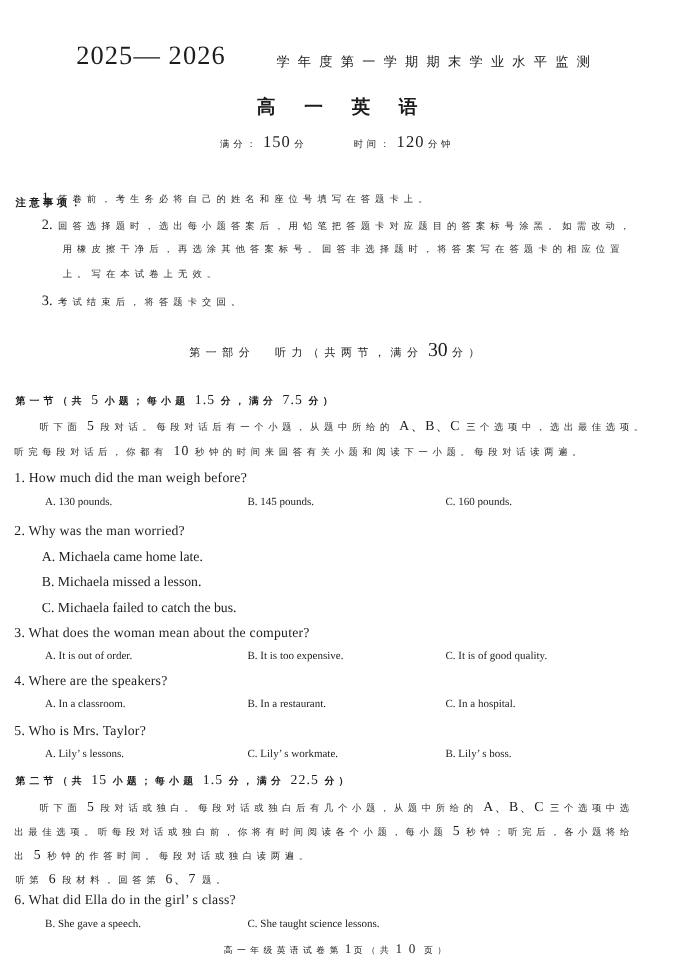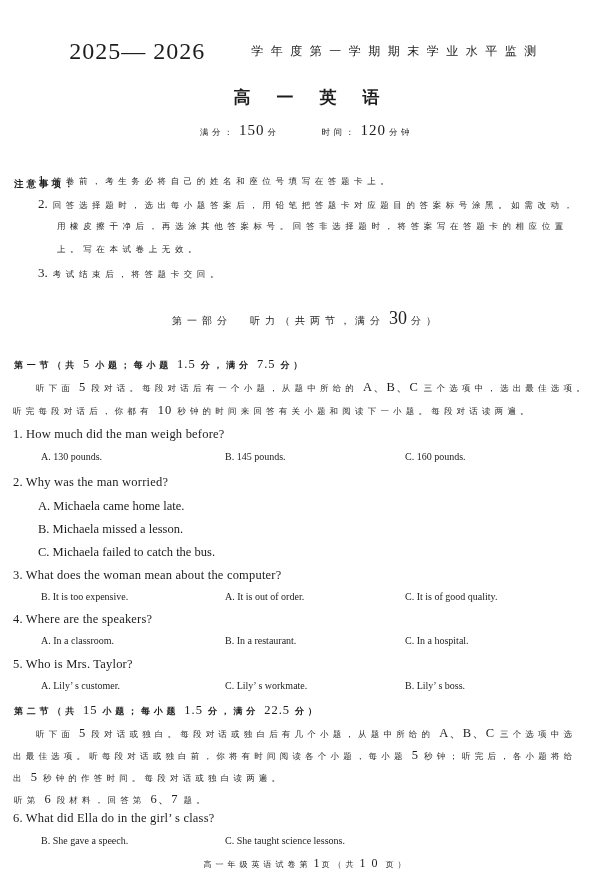--- a/index.html
+++ b/index.html
@@ -10,21 +10,21 @@
     margin: 0 auto;
     background: #ffffff;
     color: #1c1c1c;
     font-family: "Liberation Serif", "DejaVu Serif", serif;
     overflow: hidden;
   }
   .abs { position: absolute; white-space: nowrap; }
   .center { left: 0; right: 0; text-align: center; }
 
   
-  .title-line { display: flex; justify-content: center; align-items: center; gap: 36px; }
+  .title-line { display: flex; justify-content: center; align-items: flex-end; gap: 36px; }
   .num-xl { font-size: 24px; letter-spacing: 1px; }
   .title-cn { font-size: 12px; letter-spacing: 7.5px; margin-left: 10px; font-weight: 500; }
   .subject { font-size: 17px; font-weight: 700; letter-spacing: 26px; padding-left: 26px;
              font-family: "Liberation Sans", "DejaVu Sans", sans-serif; }
   .score-line { font-size: 0; }
   .cn-s { font-size: 8.5px; letter-spacing: 3.5px; }
   .num-m { font-size: 15px; letter-spacing: 1px; margin: 0 3px; }
   .gap { display: inline-block; width: 42px; }
 
   
@@ -115,35 +115,35 @@
     <span>C. 160 pounds.</span>
   </div>
 
   <div class="abs q" style="top:475px;left:13px">2. Why was the man worried?</div>
   <div class="abs opt-stack" style="top:499px;left:38px">A. Michaela came home late.</div>
   <div class="abs opt-stack" style="top:545px;left:38px">C. Michaela failed to catch the bus.</div>
   <div class="abs opt-stack" style="top:522px;left:38px">B. Michaela missed a lesson.</div>
 
   <div class="abs q" style="top:568px;left:13px">3. What does the woman mean about the computer?</div>
   <div class="abs opts3" style="top:591px">
+    <span>A. It is out of order.</span>
     <span>B. It is too expensive.</span>
-    <span>A. It is out of order.</span>
     <span>C. It is of good quality.</span>
   </div>
 
   <div class="abs q" style="top:612px;left:13px">4. Where are the speakers?</div>
   <div class="abs opts3" style="top:635px">
     <span>A. In a classroom.</span>
     <span>B. In a restaurant.</span>
     <span>C. In a hospital.</span>
   </div>
 
   <div class="abs q" style="top:657px;left:13px">5. Who is Mrs. Taylor?</div>
   <div class="abs opts3" style="top:680px">
-    <span>A. Lily’ s customer.</span>
+    <span>A. Lily’ s lessons.</span>
     <span>C. Lily’ s workmate.</span>
     <span>B. Lily’ s boss.</span>
   </div>
 
   <div class="abs sec-title" style="top:700px;left:14px">
     <span class="cn-st">第二节（共</span><span class="num">15</span><span class="cn-st">小题；每小题</span><span class="num">1.5</span><span class="cn-st">分，满分</span><span class="num">22.5</span><span class="cn-st">分）</span>
   </div>
 
   <div class="abs rule" style="top:725px;left:36px">
     <span class="cn-body">听下面</span><span class="num">5</span><span class="cn-body">段对话或独白。每段对话或独白后有几个小题，从题中所给的</span><span class="num">A、B、C</span><span class="cn-body">三个选项中选</span>

